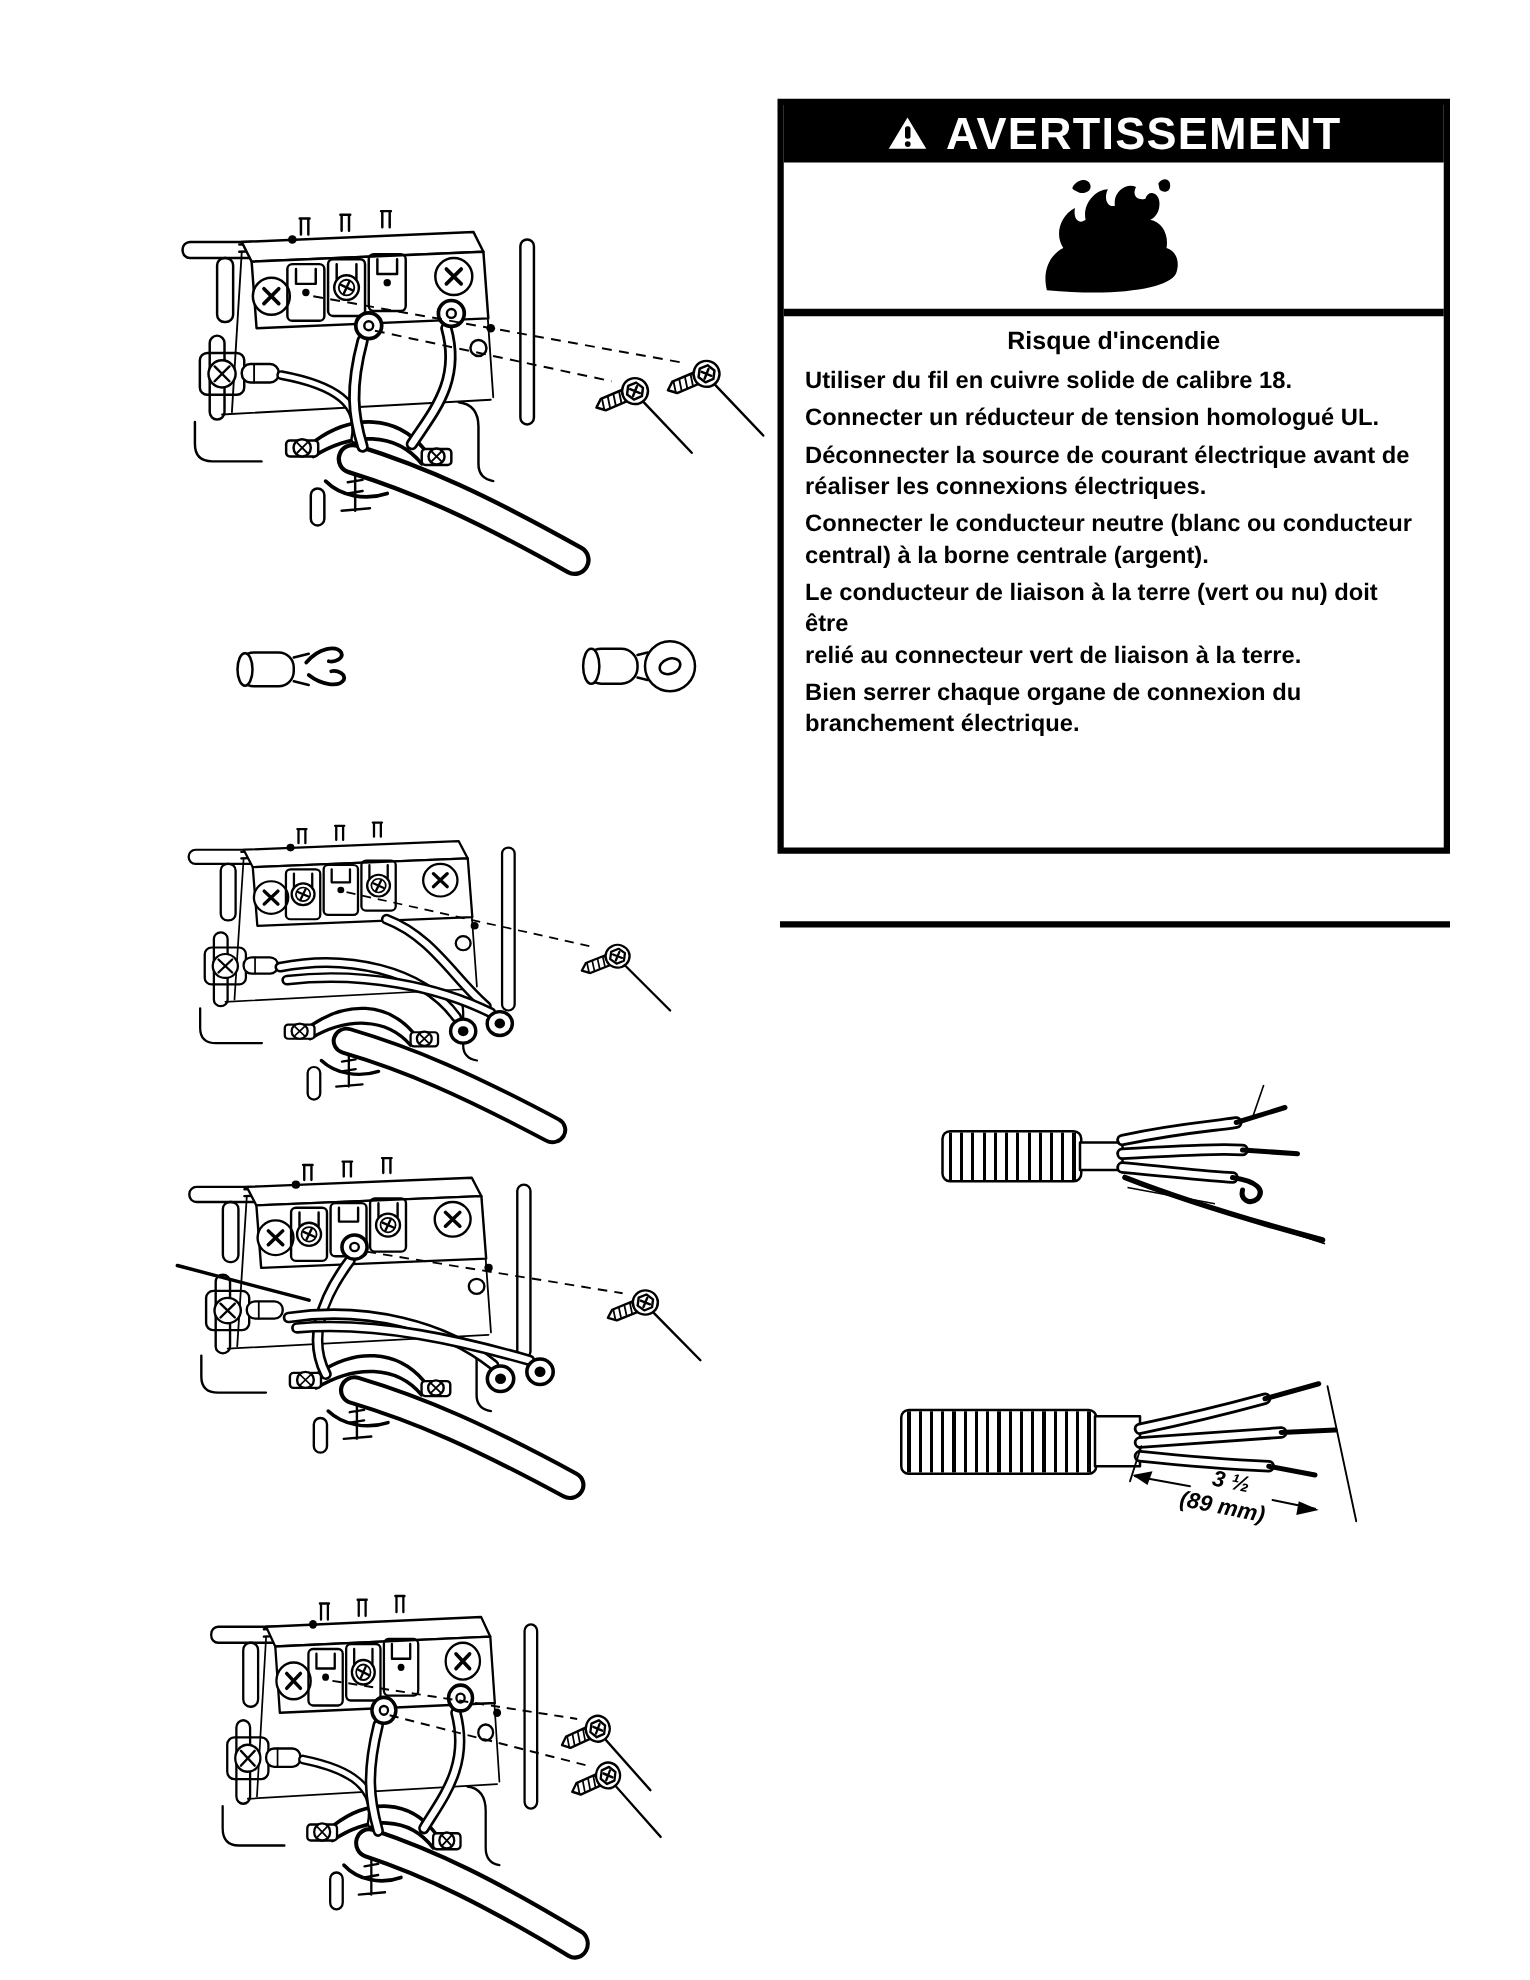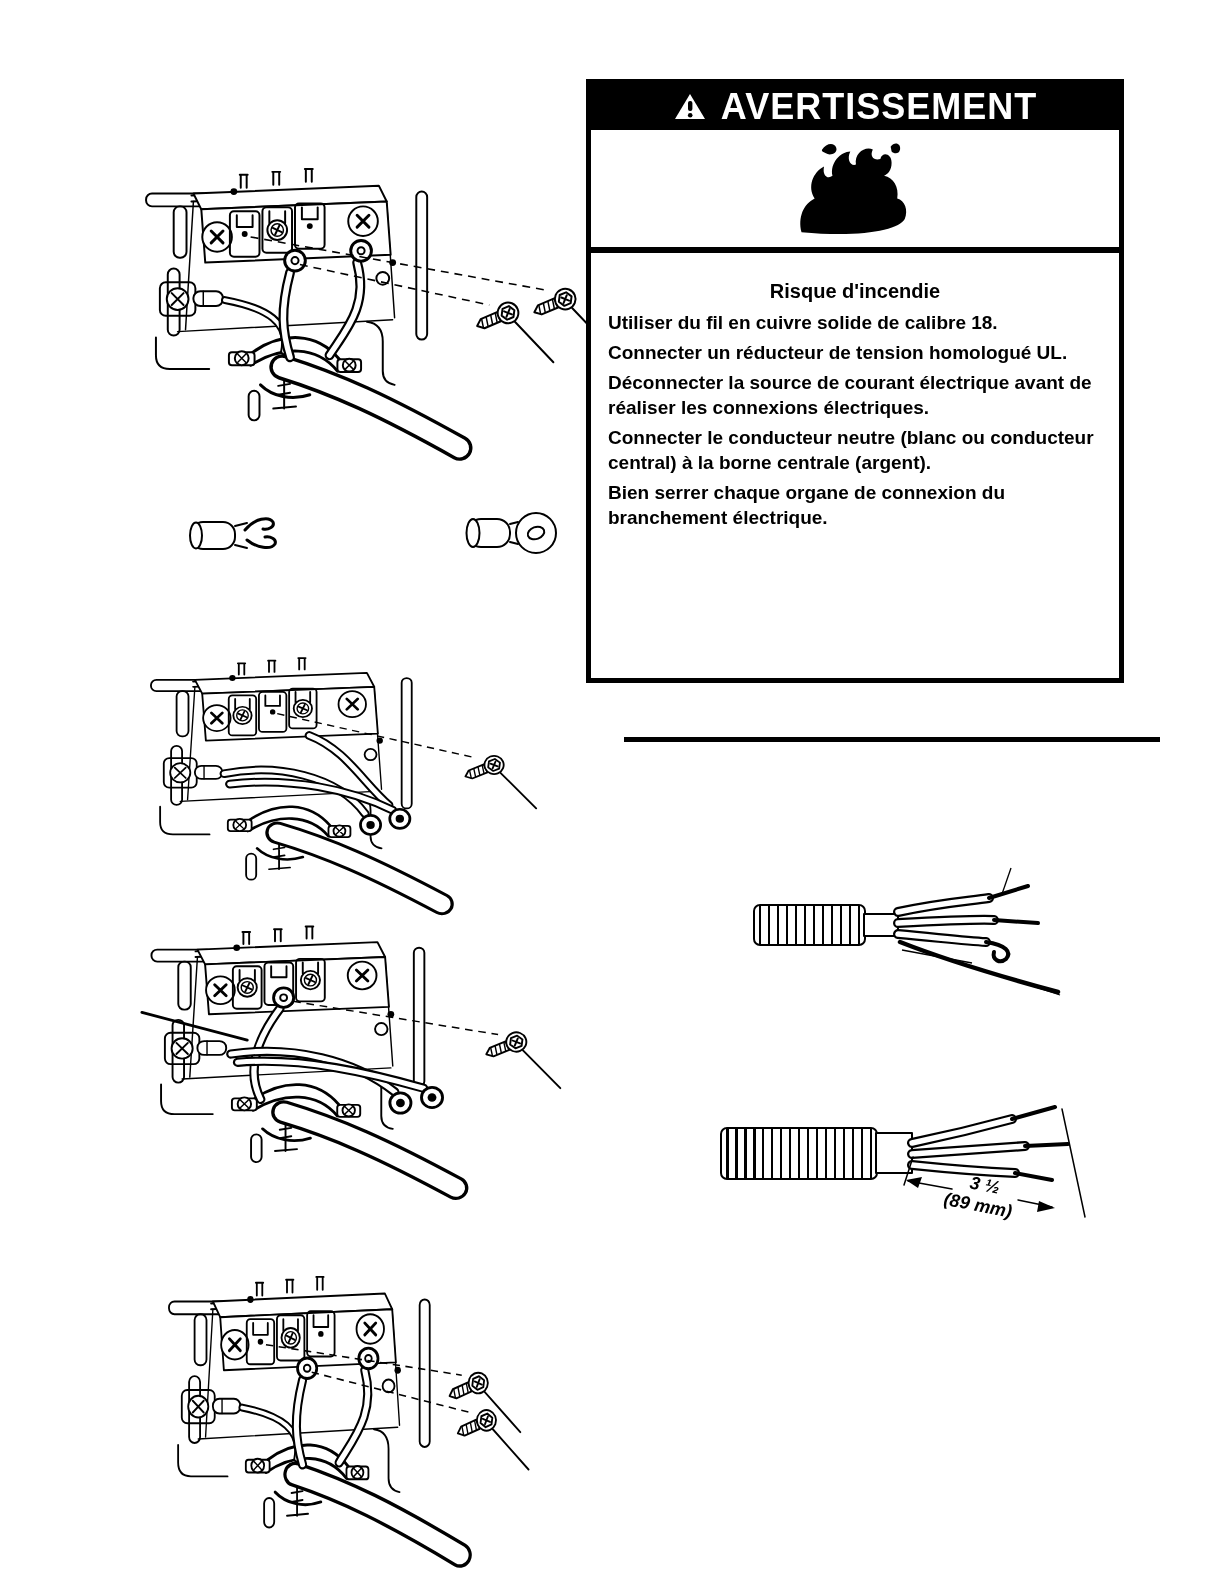--- a/index.html
+++ b/index.html
@@ -14,26 +14,26 @@
   .wht{fill:#fff;stroke:#000;stroke-width:2;stroke-linejoin:round}
   .tubeB{stroke:#000;stroke-width:10;fill:none;stroke-linecap:round}
   .tubeW{stroke:#fff;stroke-width:5.5;fill:none;stroke-linecap:round}
   .gtubeB{stroke:#000;stroke-width:8;fill:none;stroke-linecap:round}
   .gtubeW{stroke:#fff;stroke-width:4;fill:none;stroke-linecap:round}
   .dash{stroke:#000;stroke-width:1.6;stroke-dasharray:8 6;fill:none}
   .thin{stroke:#000;stroke-width:1.3;fill:none}
   .tip{stroke:#000;stroke-width:4;fill:none;stroke-linecap:round}
 
   
-  .warnbox{left:586px;top:79px;width:538px;height:604px;border:5px solid #000;
+  .warnbox{left:622px;top:79px;width:538px;height:604px;border:5px solid #000;
            box-sizing:border-box;background:#fff;}
   .warnhead{height:46px;background:#000;display:flex;align-items:center;justify-content:center;gap:14px;}
   .warnhead .title{color:#fff;font-weight:bold;font-size:36px;letter-spacing:1px;}
   .flamerow{height:117px;border-bottom:6px solid #000;display:flex;align-items:center;justify-content:center;}
-  .warntext{padding:25px 17px 0 17px;}
+  .warntext{padding:7px 17px 0 17px;}
   .warntext .hazard{font-weight:bold;font-size:20px;text-align:center;margin:2px 0 7px 0;}
   .warntext p.item{font-weight:bold;font-size:19px;line-height:25px;margin:0 0 5px 0;white-space:pre-line;}
 
   .divider{left:624px;top:737px;width:536px;height:5px;background:#000;}
 
   
   .conduit{position:absolute;border:2.5px solid #000;border-radius:7px;box-sizing:border-box;
            background:repeating-linear-gradient(90deg,#fff 0px,#fff 4px,#000 4px,#000 6.5px,#fff 6.5px,#fff 9px);}
 </style>
 </head>
@@ -254,20 +254,22 @@
       </svg>
     </div>
     <div class="warntext">
       <p class="hazard">Risque d'incendie</p>
       <p class="item">Utiliser du fil en cuivre solide de calibre 18.</p>
       <p class="item">Connecter un réducteur de tension homologué UL.</p>
       <p class="item">Déconnecter la source de courant électrique avant de
 réaliser les connexions électriques.</p>
       <p class="item">Connecter le conducteur neutre (blanc ou conducteur
 central) à la borne centrale (argent).</p>
+      <p class="item">Le conducteur de liaison à la terre (vert ou nu) doit être
+relié au connecteur vert de liaison à la terre.</p>
       <p class="item">Bien serrer chaque organe de connexion du
 branchement électrique.</p>
     </div>
   </div>
 
   <div class="abs divider"></div>
 
   <div class="abs" style="left:706px;top:862px;width:455px;height:148px">
     <div class="conduit" style="left:47px;top:42px;width:113px;height:42px"></div>
     <svg class="abs" style="left:0;top:0" width="455" height="148" viewBox="0 0 455 148">

